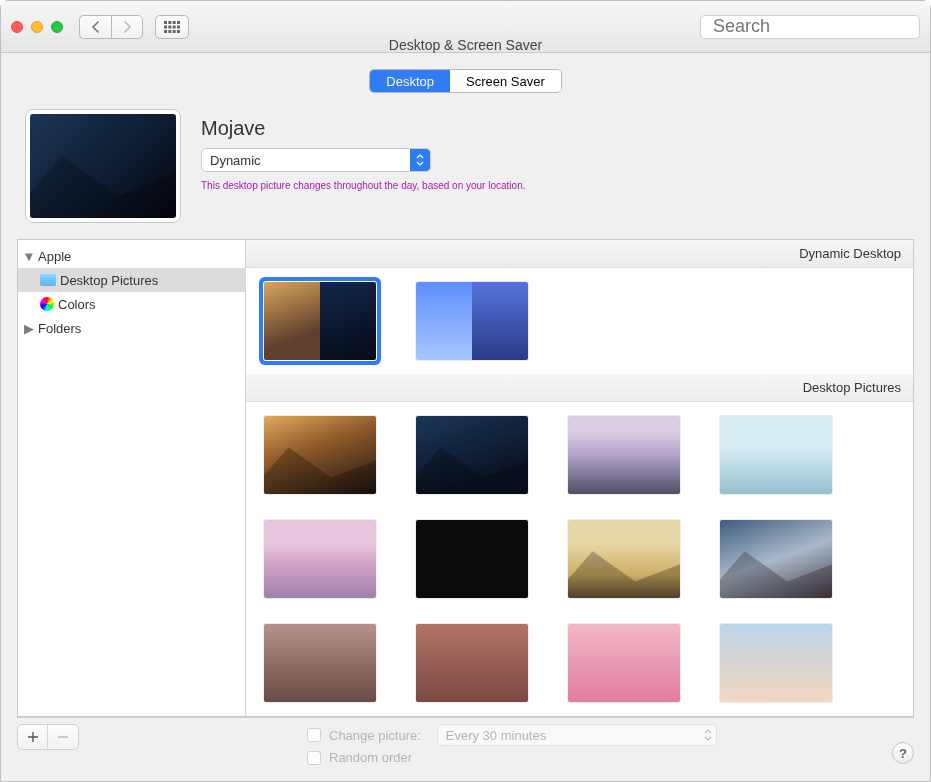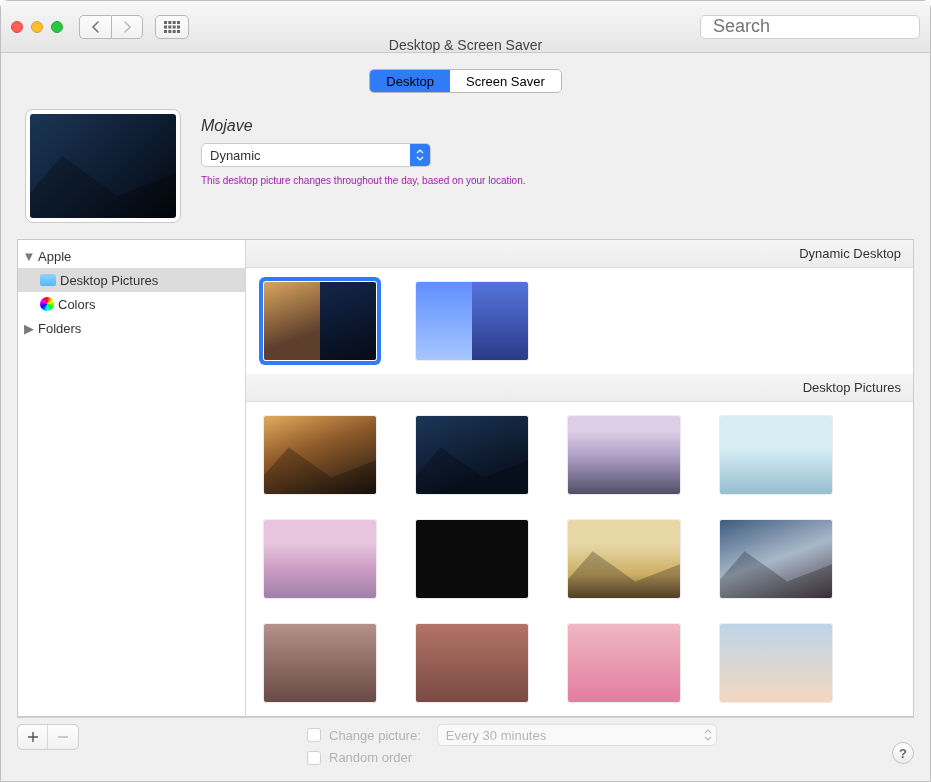--- a/index.html
+++ b/index.html
@@ -57,39 +57,39 @@
 }
 .searchbox input { border: none; outline: none; flex: 1; font-size: 18px; background: transparent; }
 .icon-svg { display: block; }
 
 .body-area { flex: 1; padding: 16px; display: flex; flex-direction: column; }
 .segmented {
   align-self: center; display: flex; border: 1px solid #b8b8b8; border-radius: 5px;
   overflow: hidden; height: 24px; margin-bottom: 16px;
 }
 .segmented button { border: none; padding: 0 16px; font-size: 13px; background: #fff; cursor: pointer; height:100%;}
-.segmented button.active { background: #2f7cf6; color: #000000; }
+.segmented button.active { background: #2f7cf6; color: #fef9c3; }
 
 .preview-row { display: flex; gap: 20px; margin-bottom: 16px; padding-left: 8px; }
 .preview-box {
   width: 156px; height: 114px; border: 1px solid #c9c9c9; border-radius: 8px;
   padding: 4px; background: #fff; display:flex; align-items:center; justify-content:center;
 }
 .preview-img {
   width: 146px; height: 104px; border-radius: 3px;
   background: linear-gradient(135deg, #1b3555 0%, #0d1a2e 60%, #05070c 100%);
   position: relative; overflow: hidden;
 }
 .preview-img::after {
   content:''; position:absolute; left:0; right:0; bottom:0; height:56%;
   background: linear-gradient(160deg, #2a3a57 0%, #3e5a83 30%, #1a2438 60%, #080b14 100%);
   clip-path: polygon(0 55%, 24% 0, 60% 64%, 100% 30%, 100% 100%, 0 100%);
 }
 .prefs-col { flex: 1; display:flex; flex-direction:column; gap:8px; padding-top: 8px;}
-.wall-title { font-size: 16px; font-style: italic; }
+.wall-title { font-size: 20px; }
 .dropdown {
   display: flex; align-items: center; justify-content: space-between;
   width: 230px; height: 24px; border: 1px solid #cacaca; border-radius: 5px;
   background: #fff; padding-left: 8px; overflow: hidden;
 }
 .dropdown-label { font-size: 13px; }
 .dropdown-arrows {
   width: 20px; height: 100%; background: #2f7cf6; display:flex; align-items:center; justify-content:center;
 }
 .desc { font-size: 10px; color: #a21caf; }

